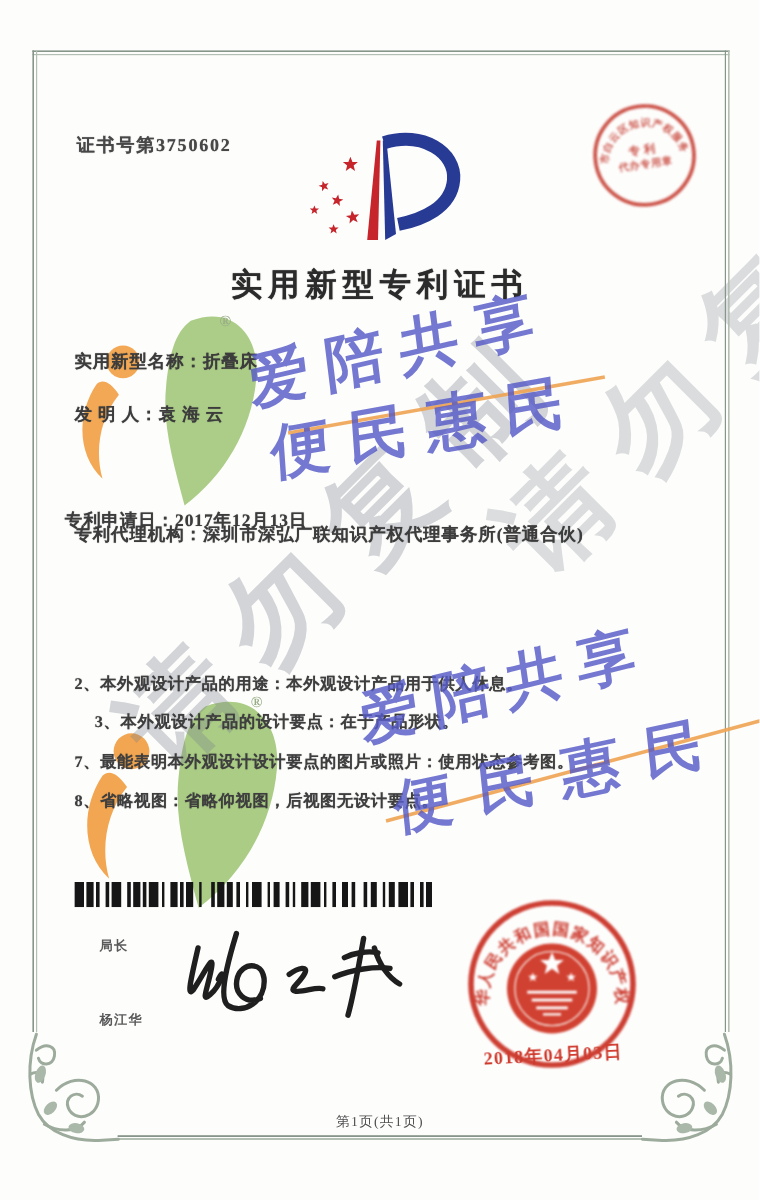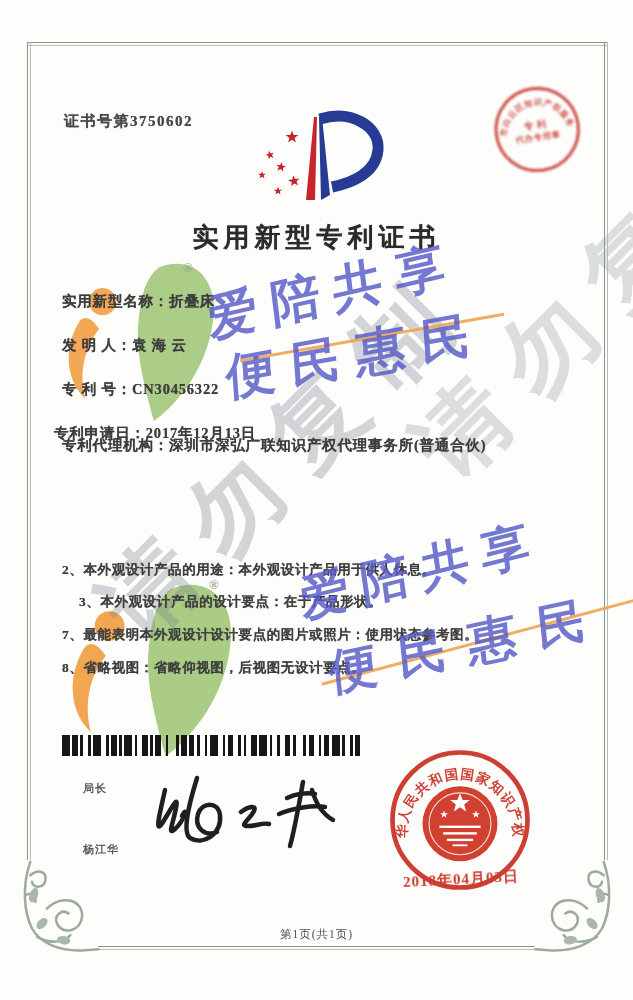--- a/index.html
+++ b/index.html
@@ -120,23 +120,20 @@
   </div>
 
   <div class="abs title" style="left:50%;top:220px;transform:translateX(-50%);z-index:3;">实用新型专利证书</div>
 
   <div class="abs fieldline" style="left:62px;top:292px;z-index:3;">
     <span>实用新型名称：</span><span>折叠床</span>
   </div>
   <div class="abs fieldline" style="left:62px;top:336px;z-index:3;">
     <span>发 明 人：</span><span>袁 海 云</span>
   </div>
-  <div class="abs fieldline" style="left:62px;top:380px;z-index:3;">
-    <span>专 利 号：</span><span>CN30456322</span>
-  </div>
   <div class="abs fieldline" style="left:54px;top:424px;z-index:3;">
     <span>专利申请日：</span><span>2017年12月13日</span>
   </div>
   <div class="abs fieldline" style="left:62px;top:436px;z-index:3;">
     <span>专利代理机构：</span><span>深圳市深弘广联知识产权代理事务所(普通合伙)</span>
   </div>
 
   <div class="abs itemline" style="left:62px;top:561px;z-index:3;font-family:Liberation Serif, serif;">2、本外观设计产品的用途：本外观设计产品用于供人休息。</div>
   <div class="abs itemline" style="left:79px;top:593px;z-index:3;">3、本外观设计产品的设计要点：在于产品形状。</div>
   <div class="abs itemline" style="left:62px;top:626px;z-index:3;">7、最能表明本外观设计设计要点的图片或照片：使用状态参考图。</div>

